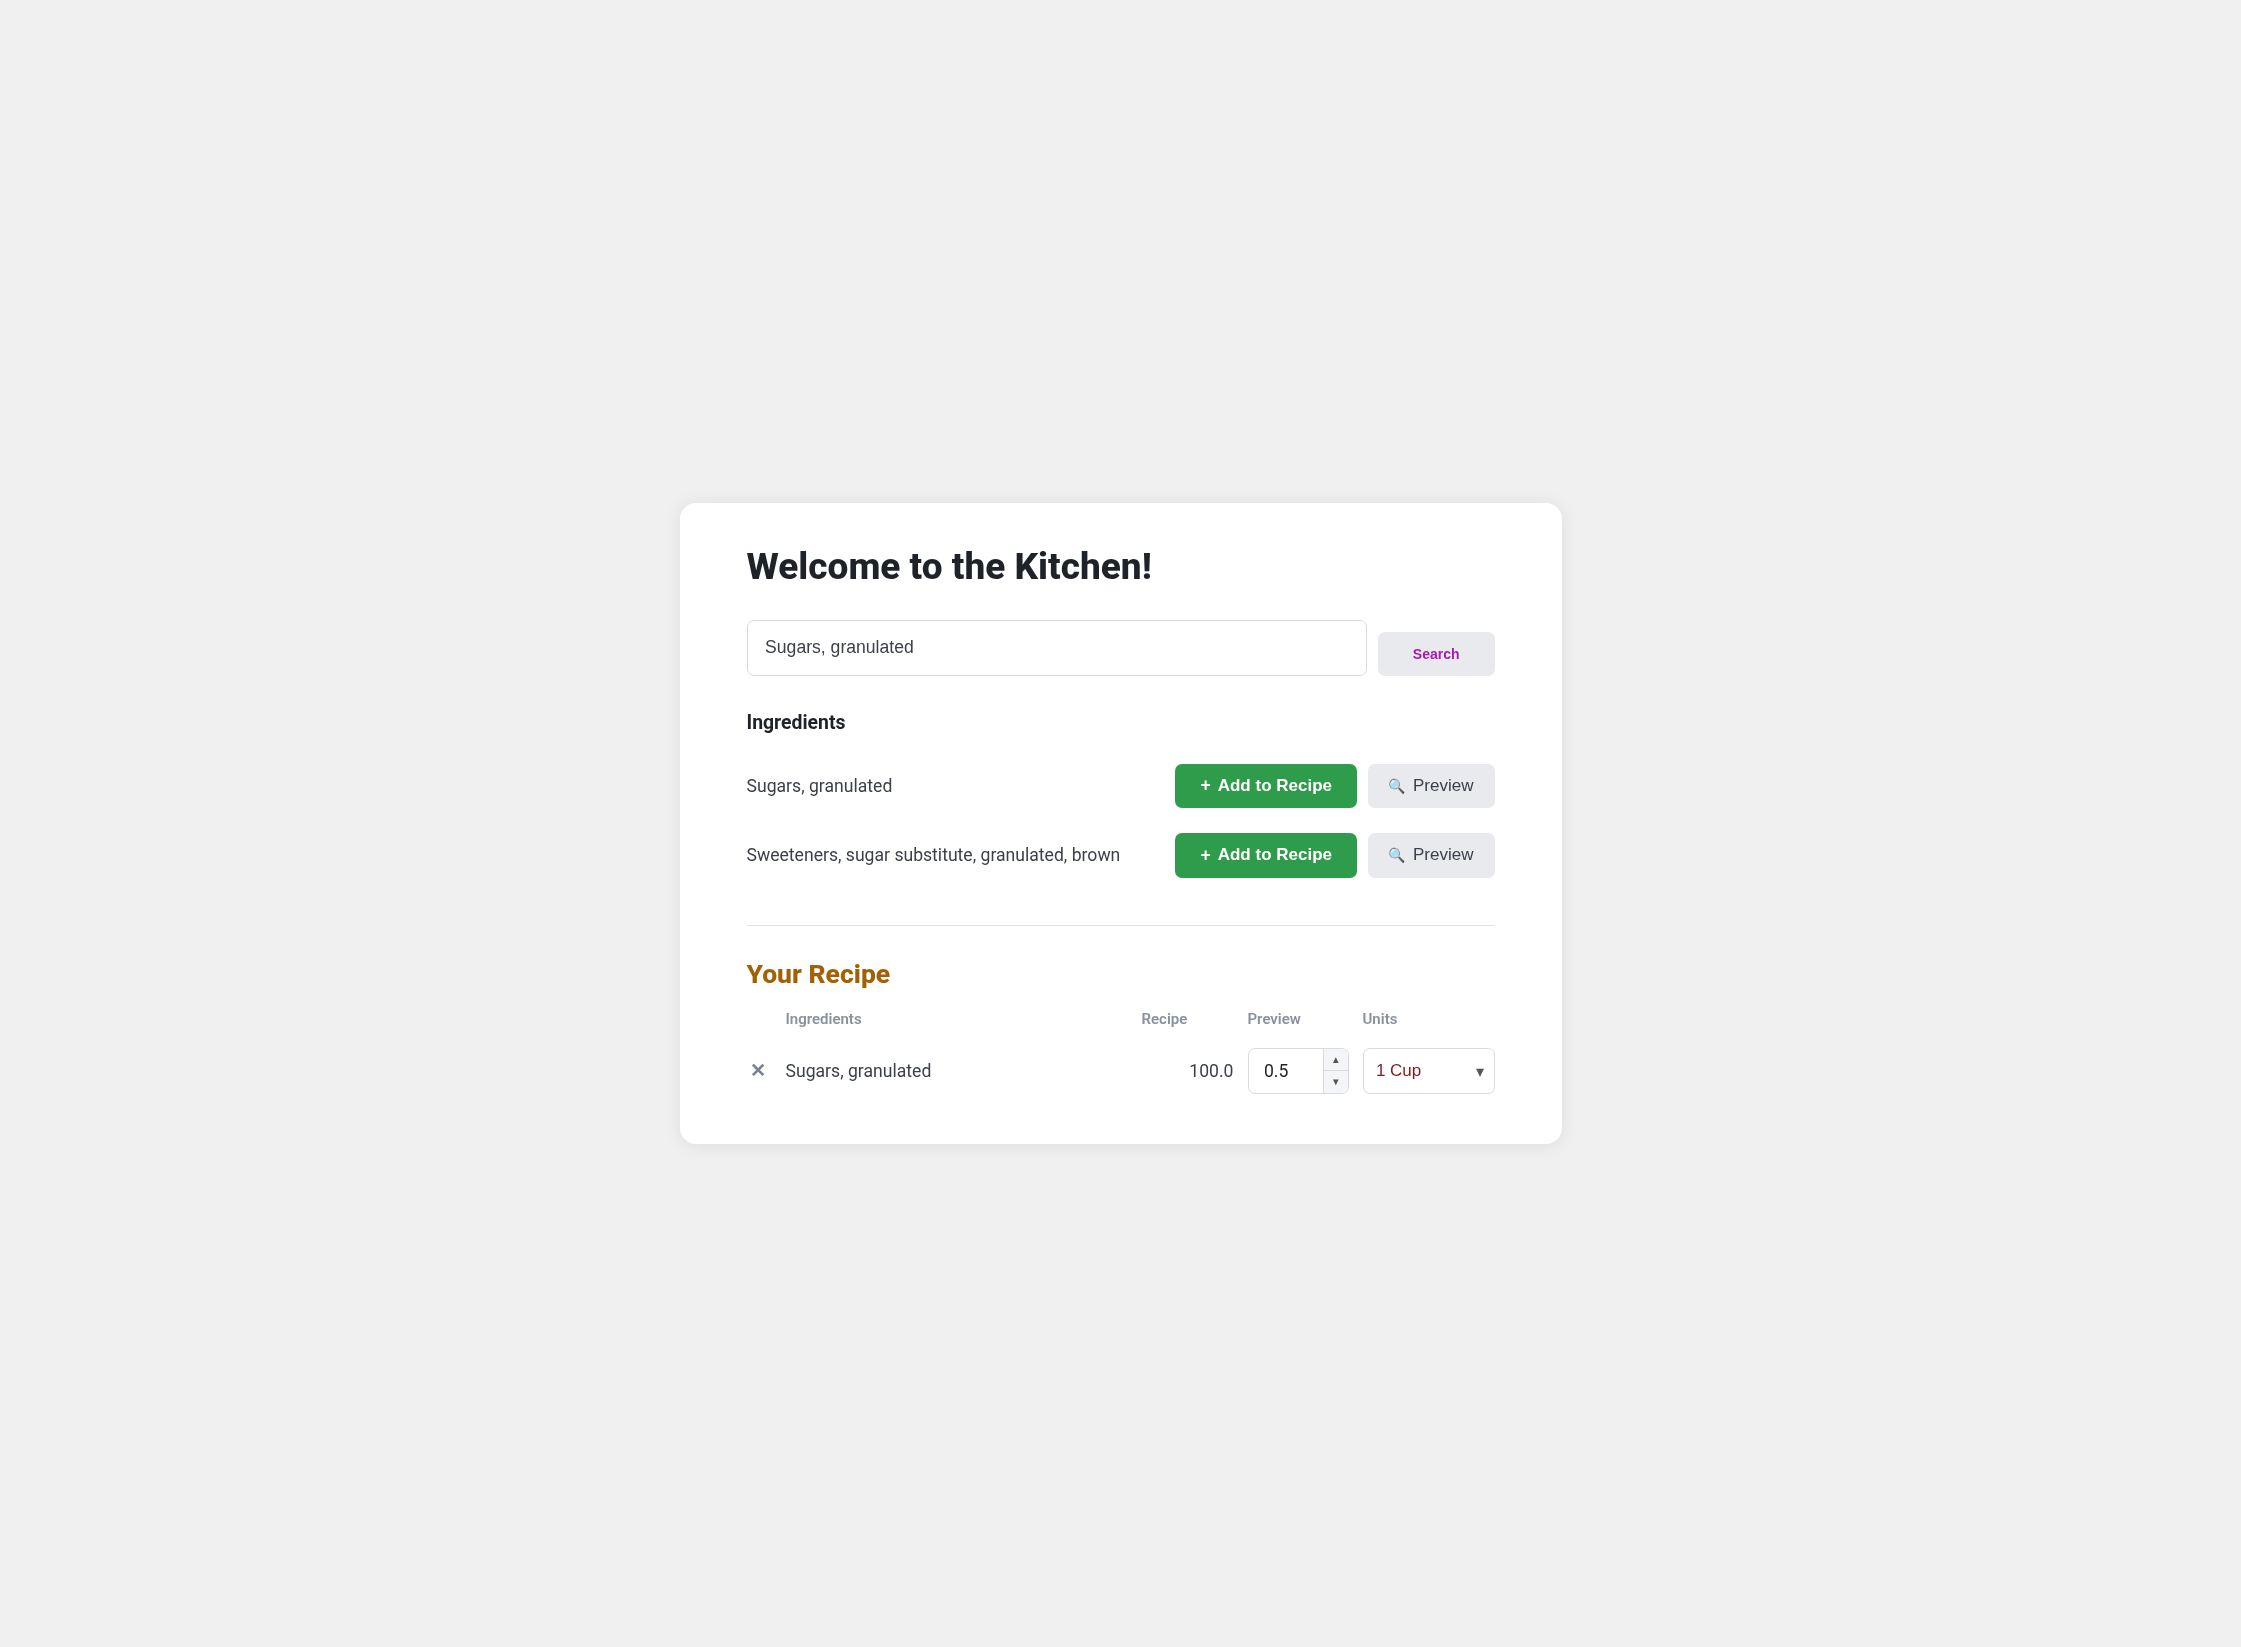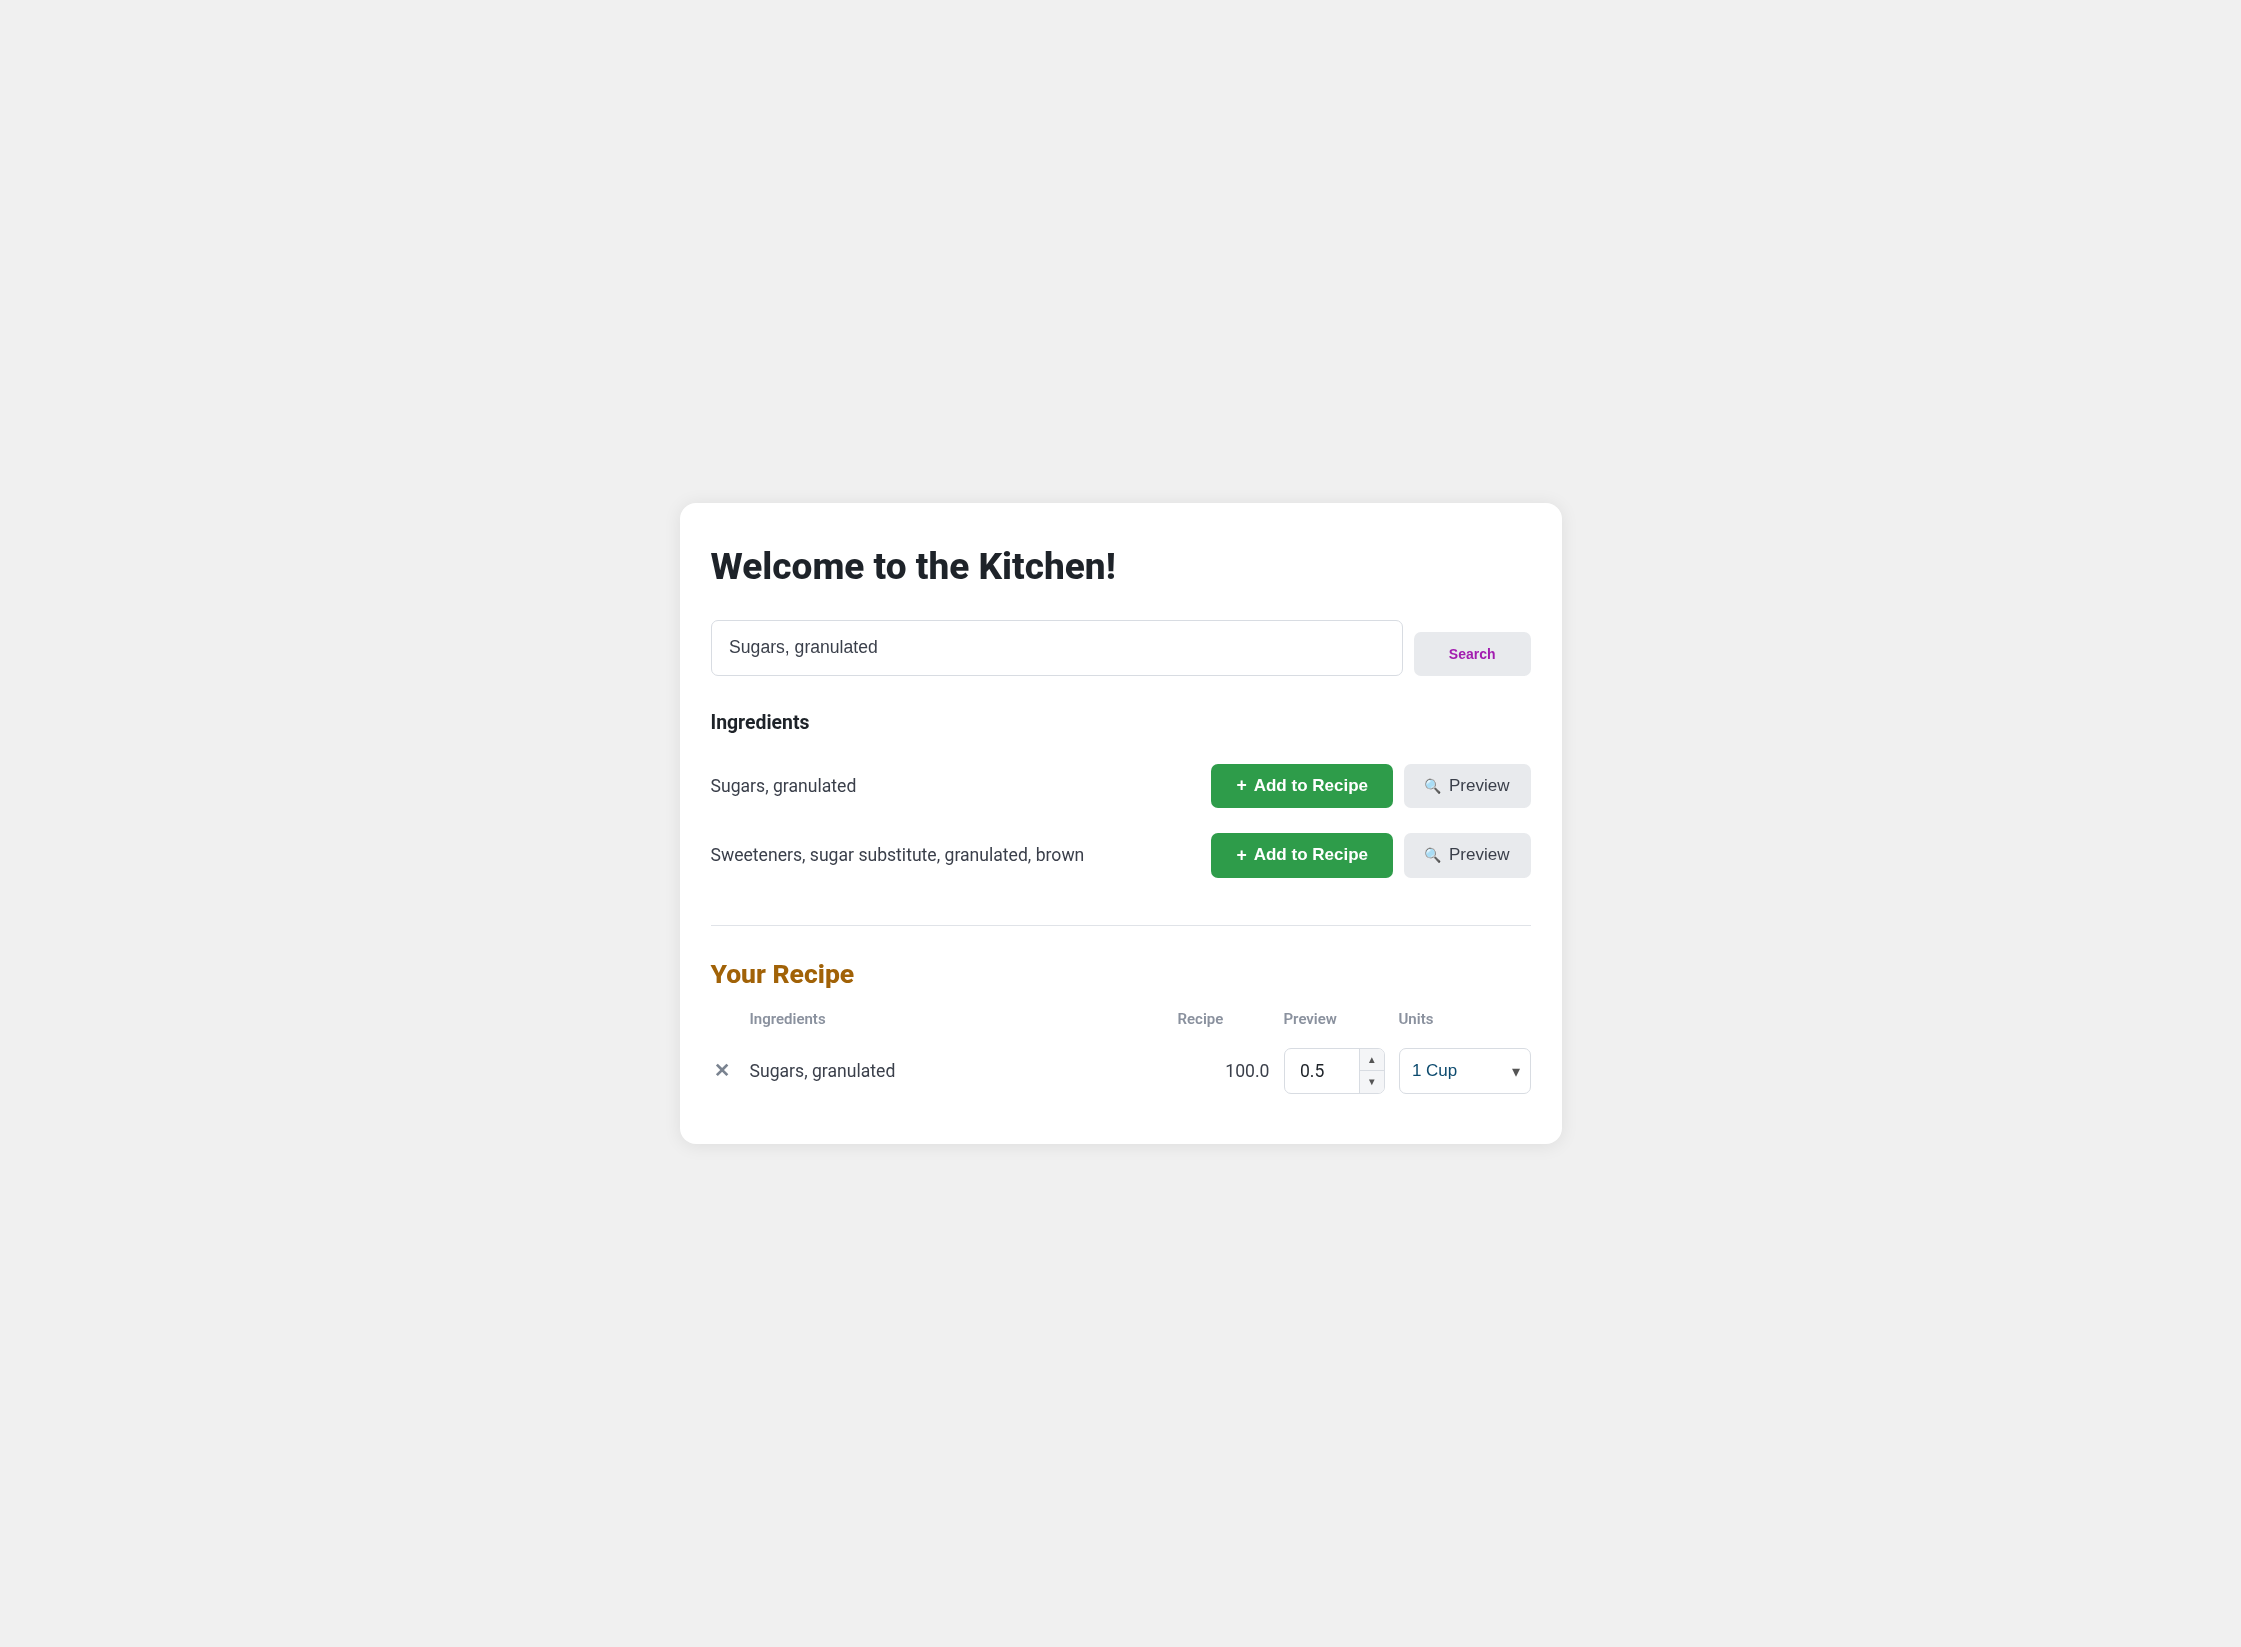--- a/index.html
+++ b/index.html
@@ -14,21 +14,21 @@
       display: flex;
       justify-content: center;
       align-items: center;
       min-height: 100vh;
       padding: 17.6px;
     }
 
     .card {
       background: #ffffff;
       border-radius: 16px;
-      padding: 42px 31px;
+      padding: 42px 67px;
       width: 100%;
       max-width: 882px;
       box-shadow: 0 1.8px 17.6px rgba(0,0,0,0.08);
     }
 
     .page-title {
       font-size: 37px;
       font-weight: 800;
       color: #1e2329;
       margin-bottom: 32px;
@@ -238,21 +238,21 @@
 
     .spinner-up {
       border-bottom: 0.9px solid #d8dce2;
     }
 
     .units-select {
       border: 1.8px solid #d8dce2;
       border-radius: 7px;
       padding: 10.6px 12.4px;
       font-size: 17px;
-      color: #0c4a6e;
+      color: #7f1d1d;
       background: #fff;
       cursor: pointer;
       appearance: none;
       -webkit-appearance: none;
       width: 100%;
       height: 46px;
     }
 
     .units-select-wrapper {
       position: relative;

